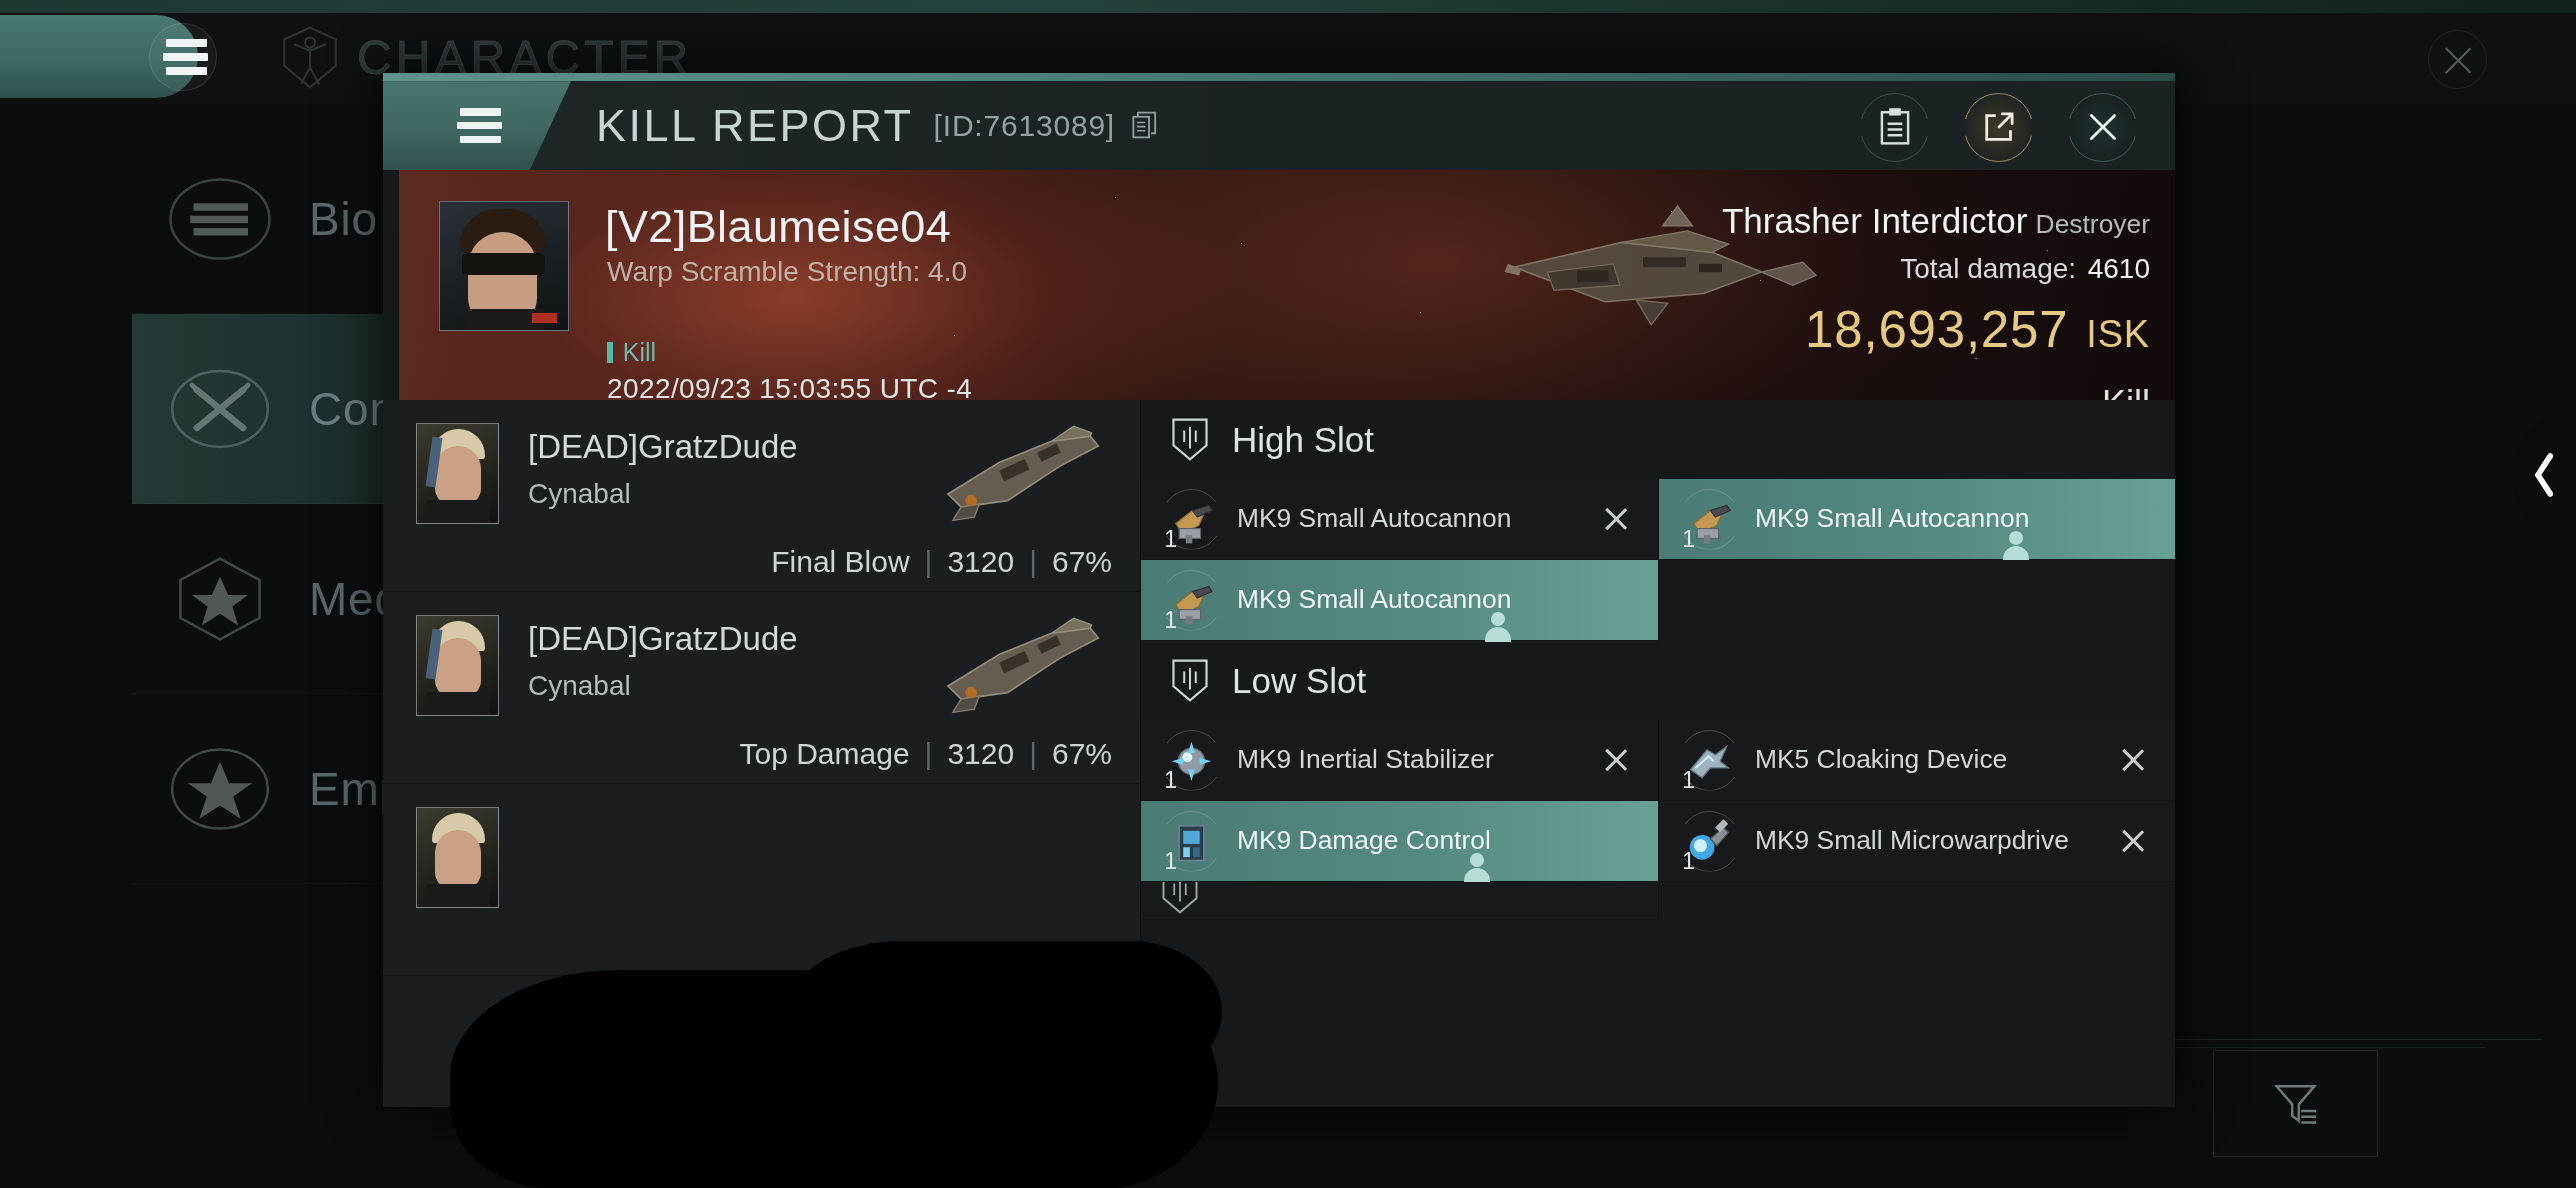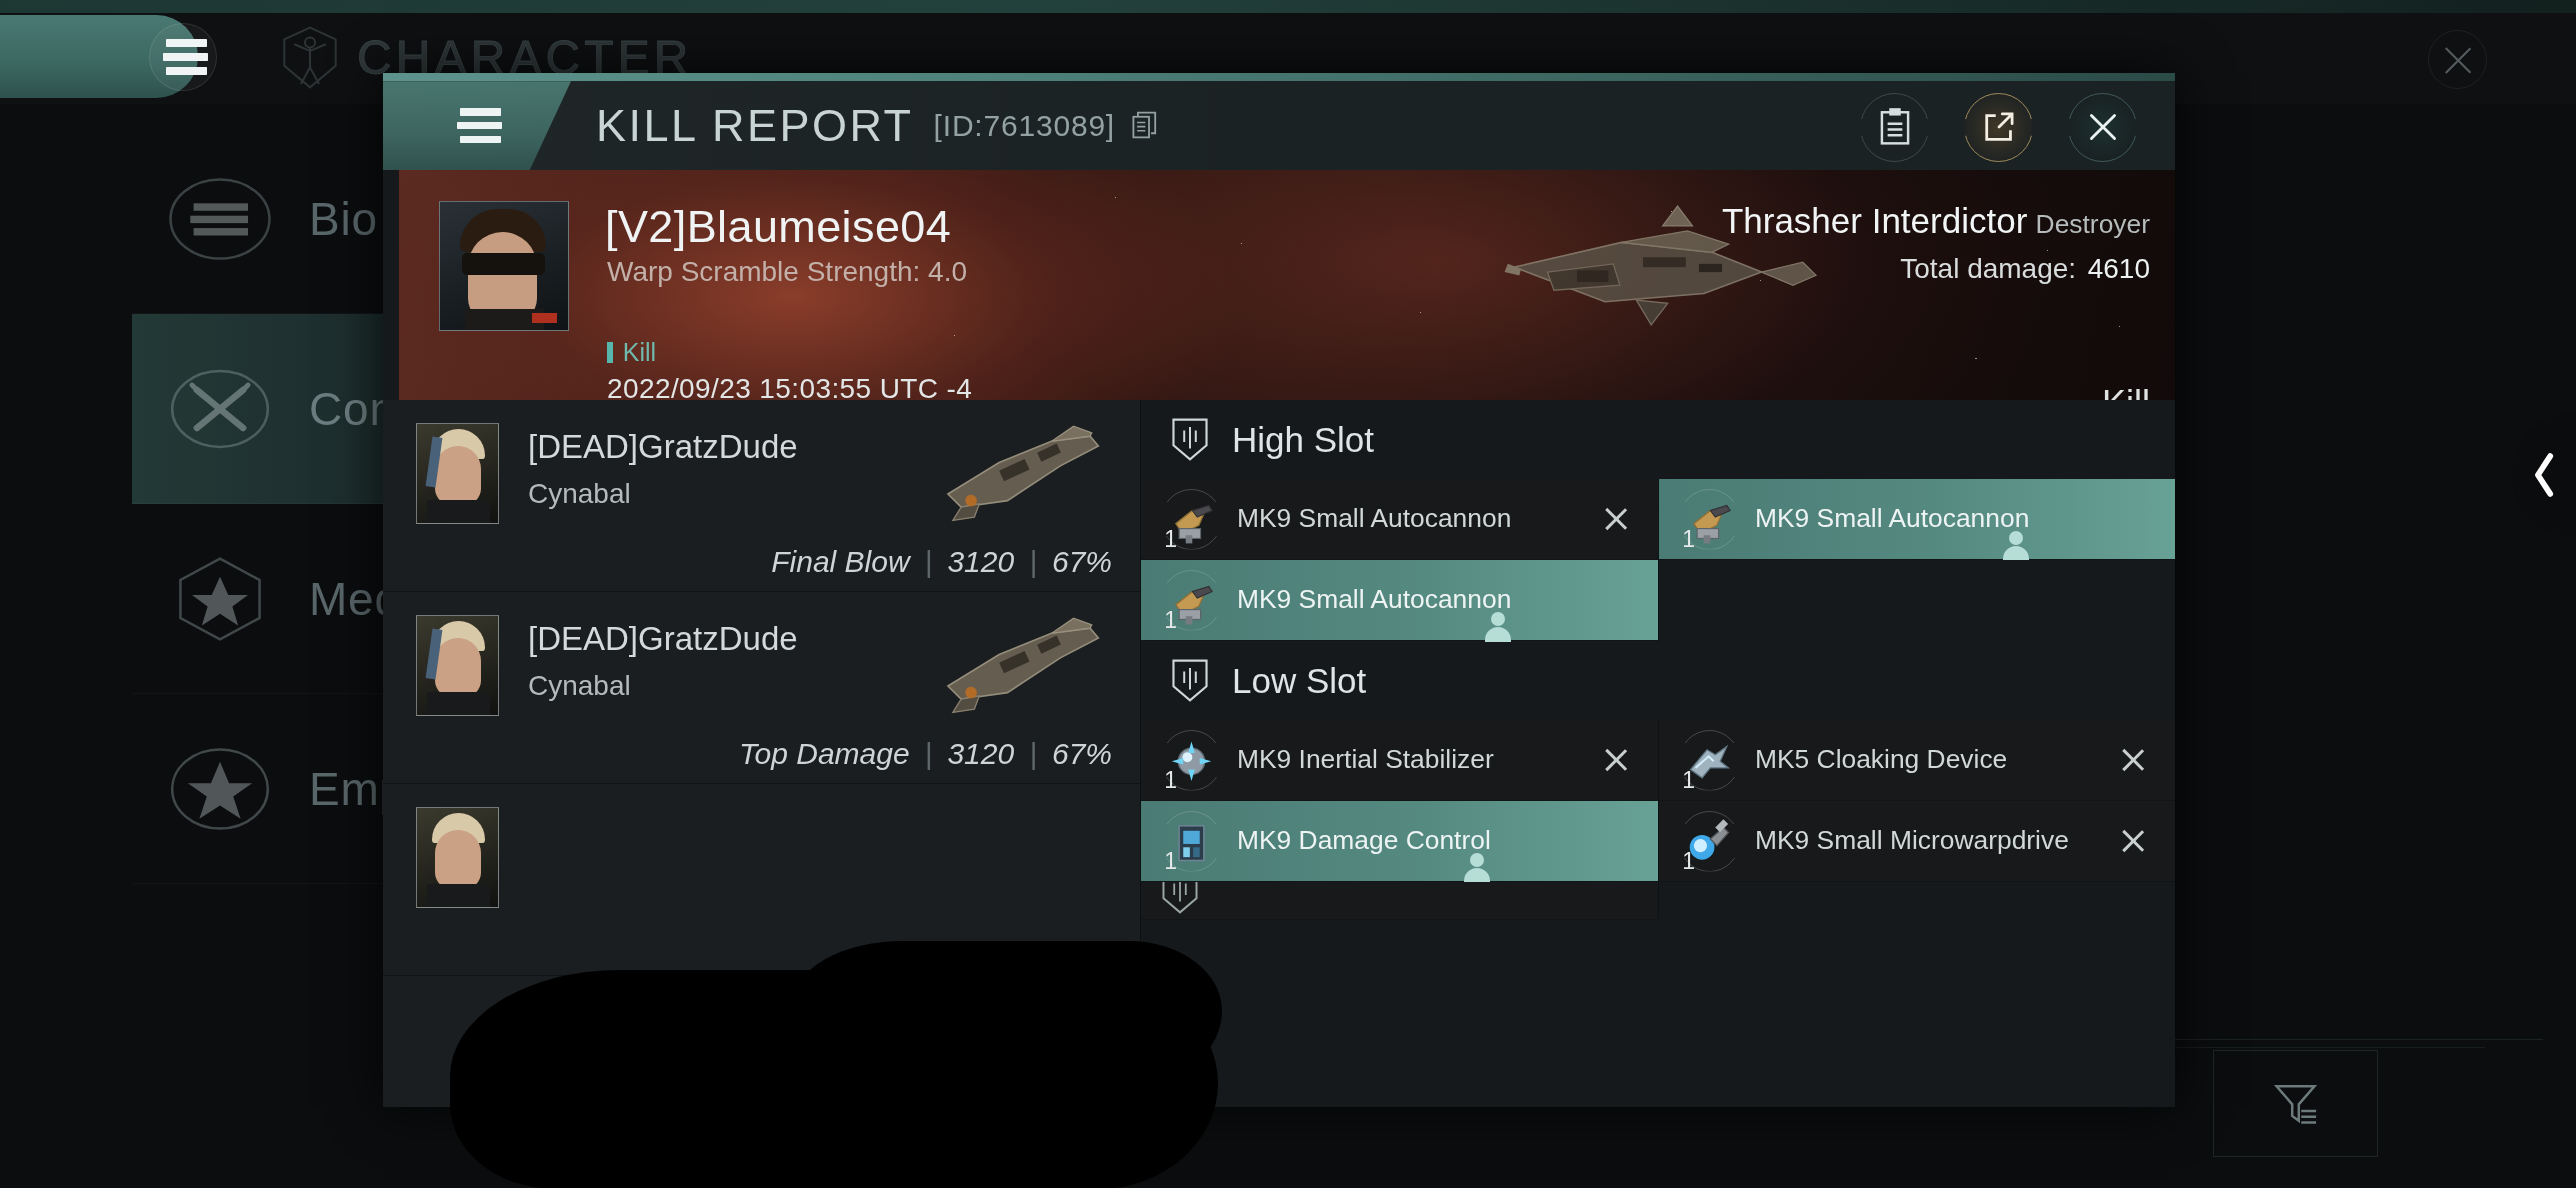--- a/index.html
+++ b/index.html
@@ -202,21 +202,21 @@
   .p-pic { position:absolute; left: 33px; top: 23px; width: 83px; height: 101px;
            border:1.7px solid rgba(210,222,224,.5); overflow:hidden;
            background: linear-gradient(160deg,#3b3a2e 0%, #22221c 60%, #111110 100%);}
   .p-pic .h { position:absolute; left:15px; top:5px; width:53px; height:30px; background:#d8c9a8; border-radius:28px 28px 3.3px 3.3px;}
   .p-pic .f { position:absolute; left:18px; top:21.5px; width:46px; height:59px; background:#caa184; border-radius:23px 23px 16.5px 16.5px;}
   .p-pic .b { position:absolute; left:11.6px; top:13.2px; width:10px; height:50px; background:#49627a; transform: rotate(8deg);}
   .p-pic .c { position:absolute; left:10px; bottom:0; width:63px; height:23px; background:#191a1b;}
   .p-name { position:absolute; left: 145px; top: 28px; font-size: 33px; color:#d4d9d9;}
   .p-ship { position:absolute; left: 145px; top: 78px; font-size: 28px; color:#b4bbbb;}
   .p-thumb { position:absolute; right: 30px; top: 8.3px; width: 182px; height: 124px; opacity:.95;}
-  .p-stats { position:absolute; right: 28px; bottom: 11.6px; font-size: 30px; color:#cfd4d4; display:flex; align-items:center;font-style:italic;}
+  .p-stats { position:absolute; right: 28px; bottom: 11.6px; font-size: 30px; color:#cfd4d4; display:flex; align-items:center;}
   .p-stats .sep { color:#5d6769; margin: 0 15px; }
 
   .slot-head { height: 79px; display:flex; align-items:center; gap: 23px; padding-left: 30px; background:#15191b;}
   .slot-shield { width: 38px; height: 45px; }
   .slot-title { font-size: 35px; color:#dfe4e4;}
 
   .mod-grid { display:flex; }
   .mod-col { width: 517px; }
   .mod-col.right { border-left: 0.8px solid #0f1213; }
   .mod-row {
@@ -420,20 +420,23 @@
           <rect x="344" y="86" width="28" height="10" fill="#2c2822"></rect>
         </g>
       </svg>
 
       <div class="r-ship">
         <span>Thrasher Interdictor</span><em>Destroyer</em>
       </div>
       <div class="r-dmg">
         <span>Total damage:</span><b>4610</b>
       </div>
+      <div class="r-isk">
+        <span>18,693,257</span><em>ISK</em>
+      </div>
       <div class="r-kill">Kill</div>
     </div>
 
     <div class="body-area">
 
       <div class="col-left">
 
         <div class="p-row">
           <div class="p-pic">
             <span class="h"></span>

